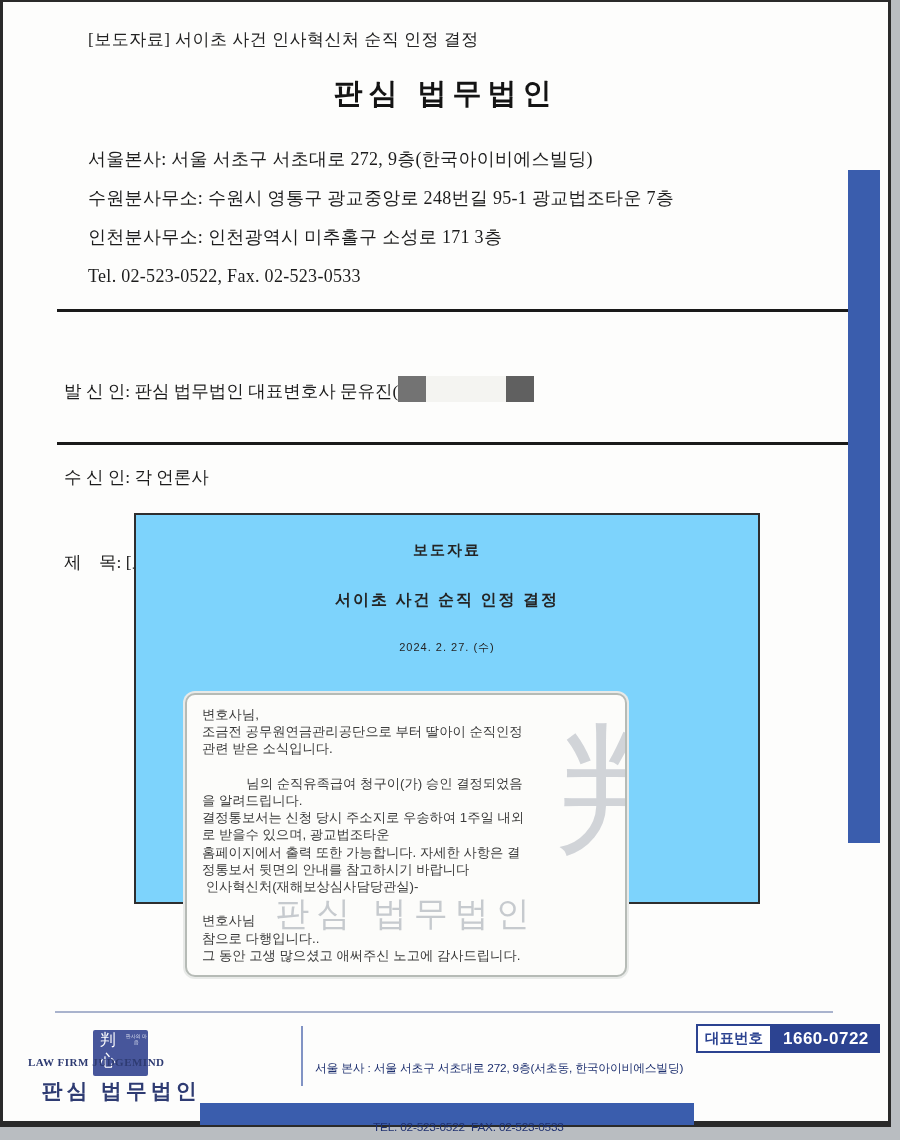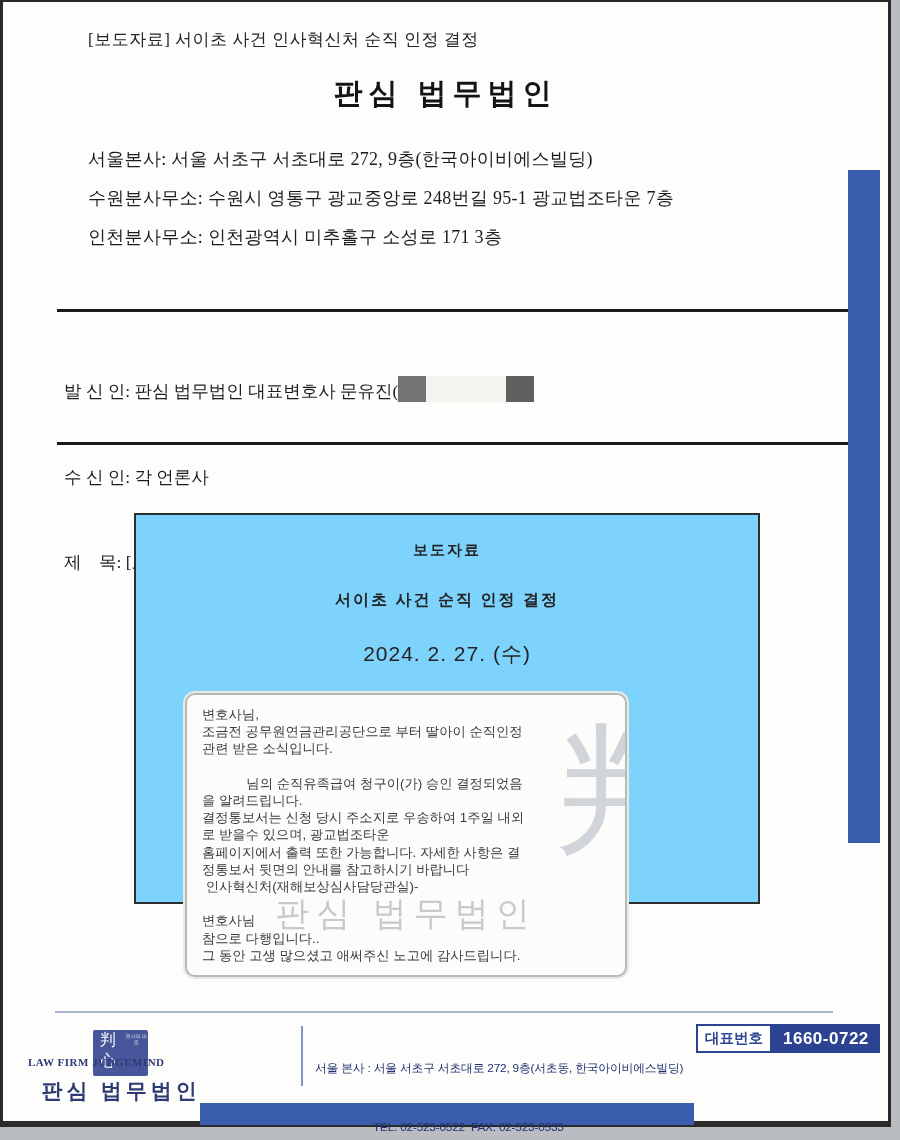--- a/index.html
+++ b/index.html
@@ -27,21 +27,21 @@
   .redact { display:inline-block; vertical-align:-5px; }
   .redact-dark1 { width:28px; height:26px; background:#737373; }
   .redact-mid   { width:80px; height:26px; background:#f4f4f1; }
   .redact-dark2 { width:28px; height:26px; background:#606060; }
 
   .press-box { position:absolute; left:134px; top:513px; width:626px; height:391px;
                border:2px solid #2e2e2e; background:#7dd3fc; }
   .pb-center { position:absolute; left:0; width:100%; text-align:center; color:#242424; }
   .pb-label { top:26px; font-size:15px; font-weight:bold; letter-spacing:2px; }
   .pb-title { top:75px; font-size:16px; font-weight:bold; letter-spacing:2px; }
-  .pb-date  { top:125px; font-size:21px; letter-spacing:1px; }
+  .pb-date  { top:125px; font-size:11px; letter-spacing:1px; }
 
   .msg-box { position:absolute; left:49px; top:178px; width:442px; height:284px;
              background:#fcfcfa; border:2px solid #b6bbb6; border-radius:10px;
              padding:11px 15px; overflow:hidden; box-shadow:0 0 0 2px #e8eae8; }
   .msg-line { position:relative; z-index:2; font-size:13.3px; line-height:17.2px; min-height:17.2px;
               color:#3a3a3a; white-space:pre-wrap; }
   .wm-hanja { position:absolute; z-index:1; left:368px; top:2px; font-size:140px;
               color:rgba(110,120,138,0.30); font-family:"Liberation Serif","DejaVu Serif",serif; }
   .wm-text  { position:absolute; z-index:1; left:0; top:196px; width:100%; text-align:center;
               font-size:34px; letter-spacing:7px; color:rgba(140,148,158,0.48);
@@ -80,20 +80,21 @@
 <div class="screen">
   <div class="page"></div>
 
   <div class="top-label serif">[보도자료] 서이초 사건 인사혁신처 순직 인정 결정</div>
   <div class="firm-title sans">판심 법무법인</div>
 
   <div class="addr-block serif">
     <div>서울본사: 서울 서초구 서초대로 272, 9층(한국아이비에스빌딩)</div>
     <div>수원분사무소: 수원시 영통구 광교중앙로 248번길 95-1 광교법조타운 7층</div>
     <div>인천분사무소: 인천광역시 미추홀구 소성로 171 3층</div>
+    <div>Tel. 02-523-0522,  Fax. 02-523-0533</div>
   </div>
 
   <div class="vbar" style="background:#3a5dad;"></div>
 
   <div class="rule rule1"></div>
 
   <div class="meta-block serif">
     <div><span>발 신 인: 판심 법무법인 대표변호사 문유진(</span><span class="redact redact-dark1"></span><span class="redact redact-mid"></span><span class="redact redact-dark2"></span></div>
     <div>수 신 인: 각 언론사</div>
     <div>제    목: [보도자료] 서이초 사건 인사혁신처 순직 인정 결정</div>

